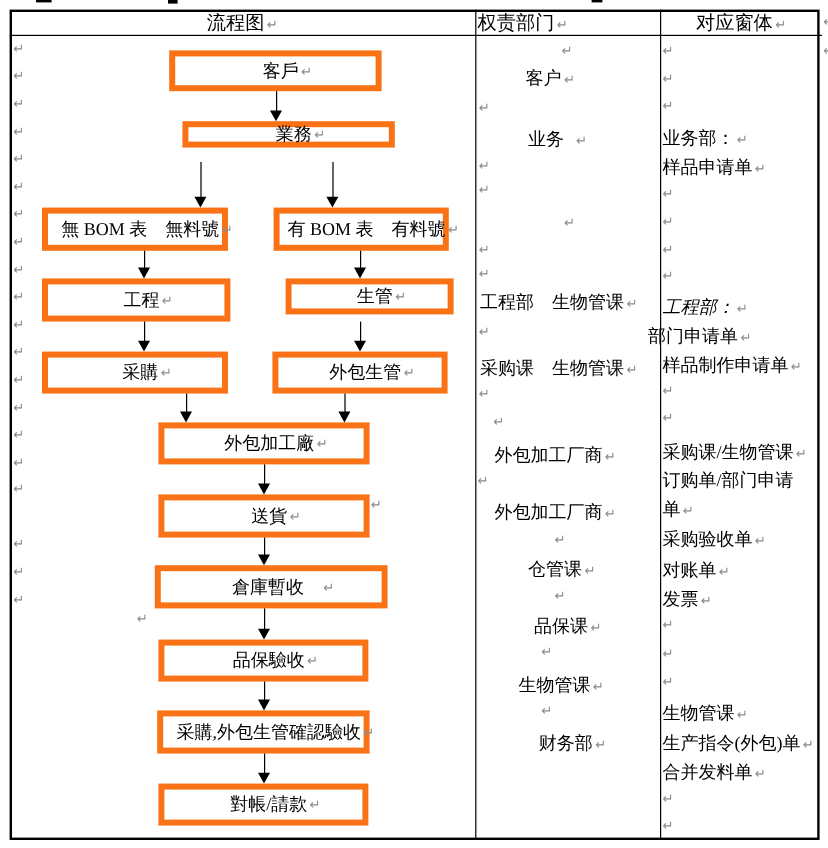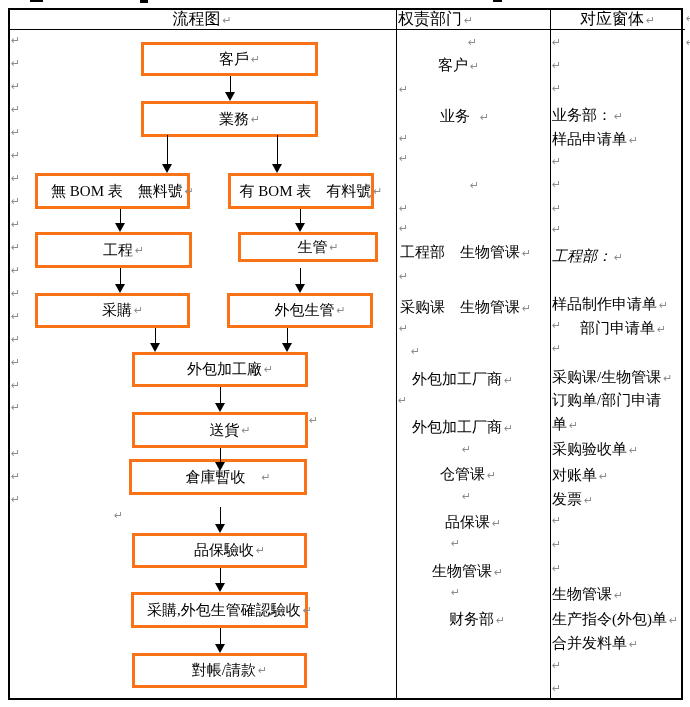--- a/index.html
+++ b/index.html
@@ -5,21 +5,21 @@
   html,body{margin:0;padding:0;background:#fff;}
   .page{
     position:relative;width:690px;height:707px;background:#ffffff;
     font-family:"Liberation Serif","DejaVu Serif",serif;color:#000;overflow:hidden;
   }
   .frame{position:absolute;left:8px;top:8px;width:675px;height:692px;
     border:2px solid #000;box-sizing:border-box;}
   .vdiv{position:absolute;top:8px;width:1px;height:692px;background:#000;}
   .hline{position:absolute;left:8px;top:29px;width:677px;height:1px;background:#000;}
   .header-cell{position:absolute;font-size:16px;white-space:nowrap;}
-  .flow-box{position:absolute;border:3px solid #f97316;box-sizing:border-box;background:#fff;
+  .flow-box{position:absolute;border:5px solid #f97316;box-sizing:border-box;background:#fff;
     display:flex;align-items:center;justify-content:center;font-size:15px;white-space:nowrap;padding-left:20px;}
   .vline{position:absolute;width:1px;background:#000;}
   .arrowhead{position:absolute;width:0;height:0;
     border-left:5px solid transparent;border-right:5px solid transparent;border-top:9px solid #000;}
   .text-line{position:absolute;font-size:15px;white-space:nowrap;}
   .pilcrow{color:#8c8c8c;font-size:11px;font-family:"DejaVu Sans",sans-serif;}
   span.pilcrow{margin-left:2px;}
   .pilcrow.abs{position:absolute;margin:0;line-height:1;}
   .pilcrow.gap{margin-left:10px;}
   .frag{position:absolute;background:#000;}
@@ -45,21 +45,21 @@
     <span>权责部门</span><span class="pilcrow">↵</span>
   </div>
   <div class="header-cell" style="left:552px;top:9px;margin-left:28px;">
     <span>对应窗体</span><span class="pilcrow">↵</span>
   </div>
 
 <div class="flow-box" style="left: 141px; top: 42px; width: 177px; height: 34px;">
       <span>客戶</span>
       <span class="pilcrow">↵</span>
     </div>
-    <div class="flow-box" style="left: 141px; top: 101px; width: 177px; height: 36px;">
+    <div class="flow-box" style="left: 152px; top: 101px; width: 177px; height: 22px;">
       <span>業務</span>
       <span class="pilcrow">↵</span>
     </div>
     <div class="flow-box" style="left: 35px; top: 173px; width: 155px; height: 36px;">
       <span>無 BOM 表　無料號</span>
       <span class="pilcrow">↵</span>
     </div>
     <div class="flow-box" style="left: 228px; top: 173px; width: 146px; height: 36px;">
       <span>有 BOM 表　有料號</span>
       <span class="pilcrow">↵</span>
@@ -81,21 +81,21 @@
       <span class="pilcrow">↵</span>
     </div>
     <div class="flow-box" style="left: 132px; top: 352px; width: 176px; height: 35px;">
       <span>外包加工廠</span>
       <span class="pilcrow">↵</span>
     </div>
     <div class="flow-box" style="left: 132px; top: 412px; width: 176px; height: 36px;">
       <span>送貨</span>
       <span class="pilcrow">↵</span>
     </div>
-    <div class="flow-box" style="left: 129px; top: 459px; width: 178px; height: 36px; gap: 14px;">
+    <div class="flow-box" style="left: 129px; top: 471px; width: 194px; height: 36px; gap: 14px;">
       <span>倉庫暫收</span>
       <span class="pilcrow">↵</span>
     </div>
     <div class="flow-box" style="left: 132px; top: 533px; width: 175px; height: 35px;">
       <span>品保驗收</span>
       <span class="pilcrow">↵</span>
     </div>
     <div class="flow-box" style="left: 131px; top: 592px; width: 177px; height: 36px;">
       <span>采購,外包生管確認驗收</span>
       <span class="pilcrow">↵</span>
@@ -175,21 +175,21 @@
     <span class="pilcrow abs" style="left: 399px; top: 323px;">↵</span>
     <span class="pilcrow abs" style="left: 411px; top: 346px;">↵</span>
     <span class="pilcrow abs" style="left: 398px; top: 395px;">↵</span>
     <span class="pilcrow abs" style="left: 462px; top: 444px;">↵</span>
     <span class="pilcrow abs" style="left: 462px; top: 491px;">↵</span>
     <span class="pilcrow abs" style="left: 451px; top: 538px;">↵</span>
     <span class="pilcrow abs" style="left: 451px; top: 587px;">↵</span>
     <div class="text-line" style="left: 552px; top: 106px;"><span>业务部：</span><span class="pilcrow">↵</span></div>
     <div class="text-line" style="left: 552px; top: 130px;"><span>样品申请单</span><span class="pilcrow">↵</span></div>
     <div class="text-line" style="left: 552px; top: 247px; font-style: italic;"><span>工程部：</span><span class="pilcrow">↵</span></div>
-    <div class="text-line" style="left: 580px; top: 271px; margin-top: 48px;"><span>部门申请单</span><span class="pilcrow">↵</span></div>
+    <div class="text-line" style="left: 540px; top: 271px;"><span>部门申请单</span><span class="pilcrow">↵</span></div>
     <div class="text-line" style="left: 552px; top: 295px;"><span>样品制作申请单</span><span class="pilcrow">↵</span></div>
     <div class="text-line" style="left: 552px; top: 368px;"><span>采购课/生物管课</span><span class="pilcrow">↵</span></div>
     <div class="text-line" style="left: 552px; top: 391px;"><span>订购单/部门申请</span></div>
     <div class="text-line" style="left: 552px; top: 415px;"><span>单</span><span class="pilcrow">↵</span></div>
     <div class="text-line" style="left: 552px; top: 440px;"><span>采购验收单</span><span class="pilcrow">↵</span></div>
     <div class="text-line" style="left: 552px; top: 466px;"><span>对账单</span><span class="pilcrow">↵</span></div>
     <div class="text-line" style="left: 552px; top: 490px;"><span>发票</span><span class="pilcrow">↵</span></div>
     <div class="text-line" style="left: 552px; top: 585px;"><span>生物管课</span><span class="pilcrow">↵</span></div>
     <div class="text-line" style="left: 552px; top: 610px;"><span>生产指令(外包)单</span><span class="pilcrow">↵</span></div>
     <div class="text-line" style="left: 552px; top: 634px;"><span>合并发料单</span><span class="pilcrow">↵</span></div>

